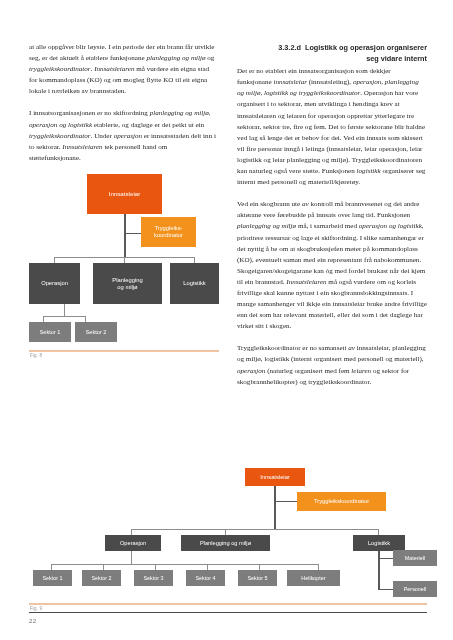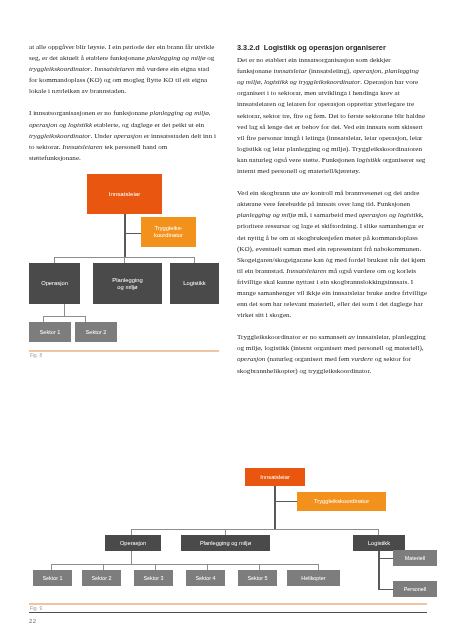--- a/index.html
+++ b/index.html
@@ -47,20 +47,21 @@
   }
   .col p em { font-style: italic; }
 
   .section-head {
     font-family: "Liberation Sans", sans-serif;
     font-size: 7.3px;
     font-weight: bold;
     line-height: 11.1px;
     color: #231f20;
     margin-bottom: 2px;
+    text-align: right;
   }
   .section-head .num { margin-right: 4px; }
   .section-head .line2 {
     display: block;
     padding-left: 26px;
   }
 
   
   .figure {
     position: absolute;
@@ -129,35 +130,36 @@
 <body>
 
 <div class="page">
 
   <div class="columns">
 
     <div class="col">
 
       <p><span>at alle oppgåver blir løyste. I ein periode der ein brann får utvikle seg, er det aktuelt å etablere funksjonane </span><em>planlegging og miljø</em><span> og </span><em>tryggleikskoordinator</em><span>. </span><em>Innsatsleiaren</em><span> må vurdere ein eigna stad for kommandoplass (KO) og om mogleg flytte KO til eit eigna lokale i nærleiken av brannstaden.</span></p>
 
-      <p><span>I innsatsorganisasjonen er no funksjonane </span><em>planlegging og miljø, operasjon og logistikk</em><span> etablerte, og daglege er det peikt ut ein </span><em>tryggleikskoordinator</em><span>. Under </span><em>operasjon</em><span> er innsatsstaden delt inn i to sektorar. </span><em>Innsatsleiaren</em><span> tek personell hand om støttefunksjonane.</span></p>
+      <p><span>I innsatsorganisasjonen er no skiftordning </span><em>planlegging og miljø, operasjon og logistikk</em><span> etablerte, og daglege er det peikt ut ein </span><em>tryggleikskoordinator</em><span>. Under </span><em>operasjon</em><span> er innsatsstaden delt inn i to sektorar. </span><em>Innsatsleiaren</em><span> tek personell hand om støttefunksjonane.</span></p>
 
     </div>
 
     <div class="col">
 
       <div class="section-head">
         <span class="num">3.3.2.d</span><span>Logistikk og operasjon organiserer</span>
+        <span class="line2">seg vidare internt</span>
       </div>
 
       <p><span>Det er no etablert ein innsatsorganisasjon som dekkjer funksjonane </span><em>innsatsleiar</em><span> (innsatsleiing), </span><em>operasjon, planlegging og miljø, logistikk og tryggleikskoordinator</em><span>. Operasjon har vore organisert i to sektorar, men utviklinga i hendinga krev at innsatsleiaren og leiaren for operasjon opprettar ytterlegare tre sektorar, sektor tre, fire og fem. Dei to første sektorane blir haldne ved lag så lenge det er behov for dei. Ved ein innsats som skissert vil fire personar inngå i leiinga (innsatsleiar, leiar operasjon, leiar logistikk og leiar planlegging og miljø). Tryggleikskoordinatoren kan naturleg også vere støtte. Funksjonen </span><em>logistikk</em><span> organiserer seg internt med personell og materiell/kjøretøy.</span></p>
 
       <p><span>Ved ein skogbrann ute </span><em>av</em><span> kontroll må brannvesenet og dei andre aktørane vere førebudde på innsats over lang tid. Funksjonen </span><em>planlegging og miljø</em><span> må, i samarbeid med </span><em>operasjon og logistikk</em><span>, prioritere ressursar og lage ei skiftordning. I slike samanhengar er det nyttig å be om at skogbrukssjefen møter på kommandoplass (KO), eventuelt saman med ein representant frå nabokommunen. Skogeigaren/skogeigarane kan òg med fordel brukast når dei kjem til ein brannstad. </span><em>Innsatsleiaren</em><span> må også vurdere om og korleis frivillige skal kunne nyttast i ein skogbrannslokkingsinnsats. I mange samanhenger vil ikkje ein innsatsleiar bruke andre frivillige enn dei som har relevant materiell, eller dei som i det daglege har virket sitt i skogen.</span></p>
 
-      <p><span>Tryggleikskoordinator er no samansett </span><em>av</em><span> innsatsleiar, planlegging og miljø, logistikk (internt organisert med personell og materiell), </span><em>operasjon</em><span> (naturleg organisert med fem </span><em>vurdere</em><span> og sektor for skogbrannhelikopter) og tryggleikskoordinator.</span></p>
+      <p><span>Tryggleikskoordinator er no samansett </span><em>av</em><span> innsatsleiar, planlegging og miljø, logistikk (internt organisert med personell og materiell), </span><em>operasjon</em><span> (naturleg organisert med fem </span><em>leiaren</em><span> og sektor for skogbrannhelikopter) og tryggleikskoordinator.</span></p>
 
     </div>
   </div>
 
   <div class="figure" id="fig8">
 
     <div class="connector" style="left:95px; top:42px; width:1.6px; height:44px;"></div>
 
     <div class="connector" style="left:95px; top:61px; width:18px; height:1.4px;"></div>
 

